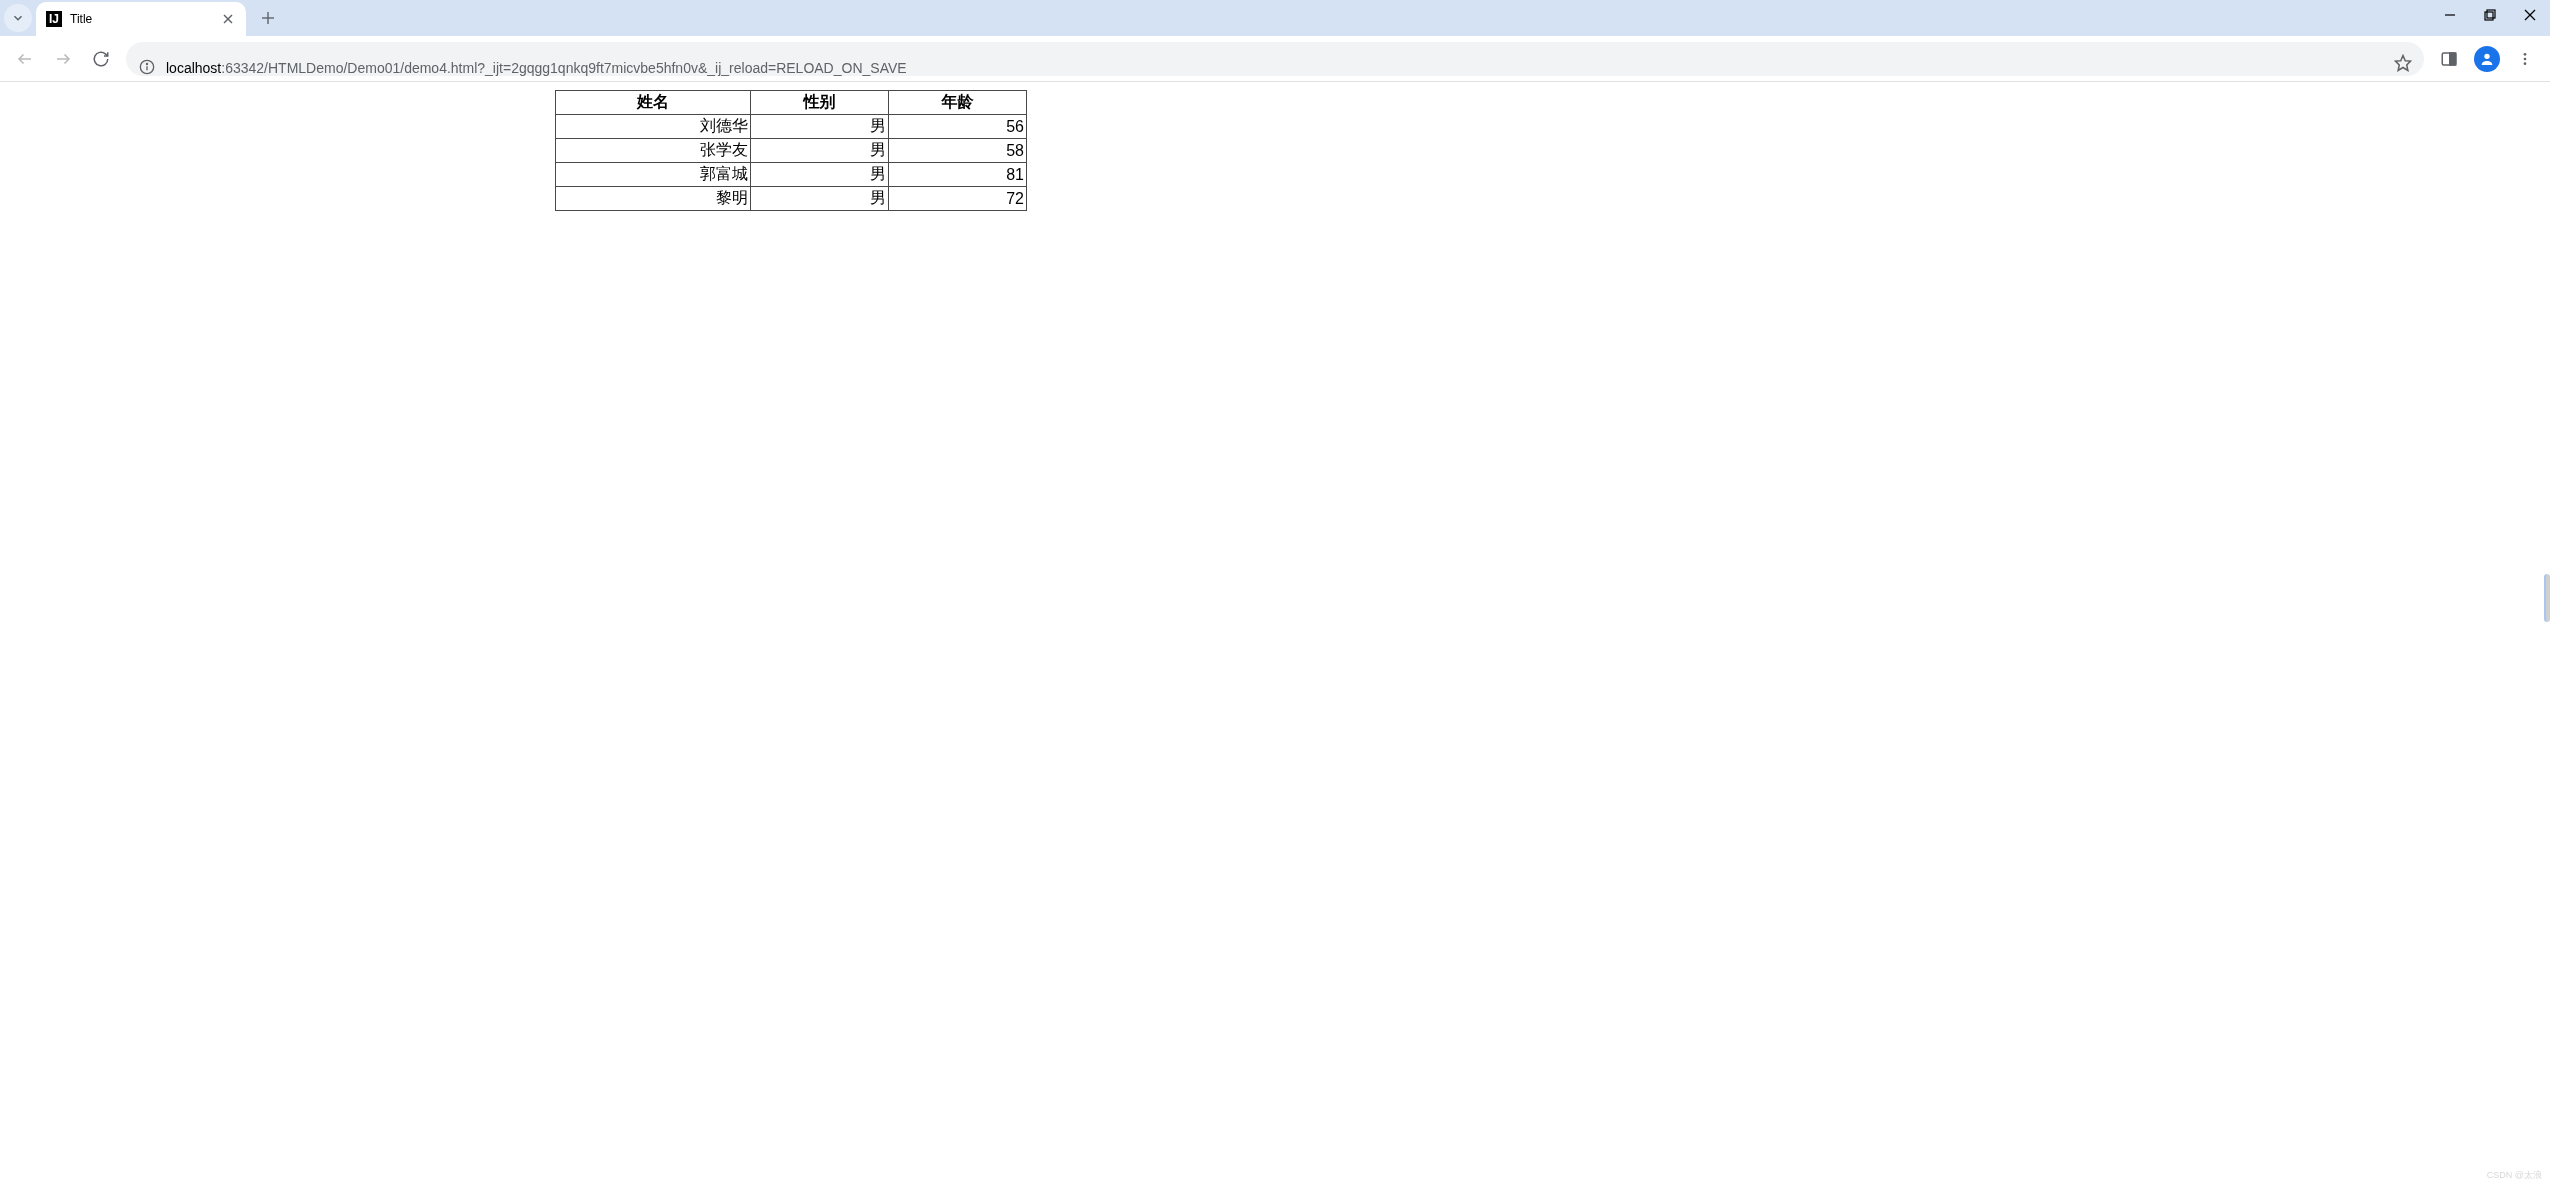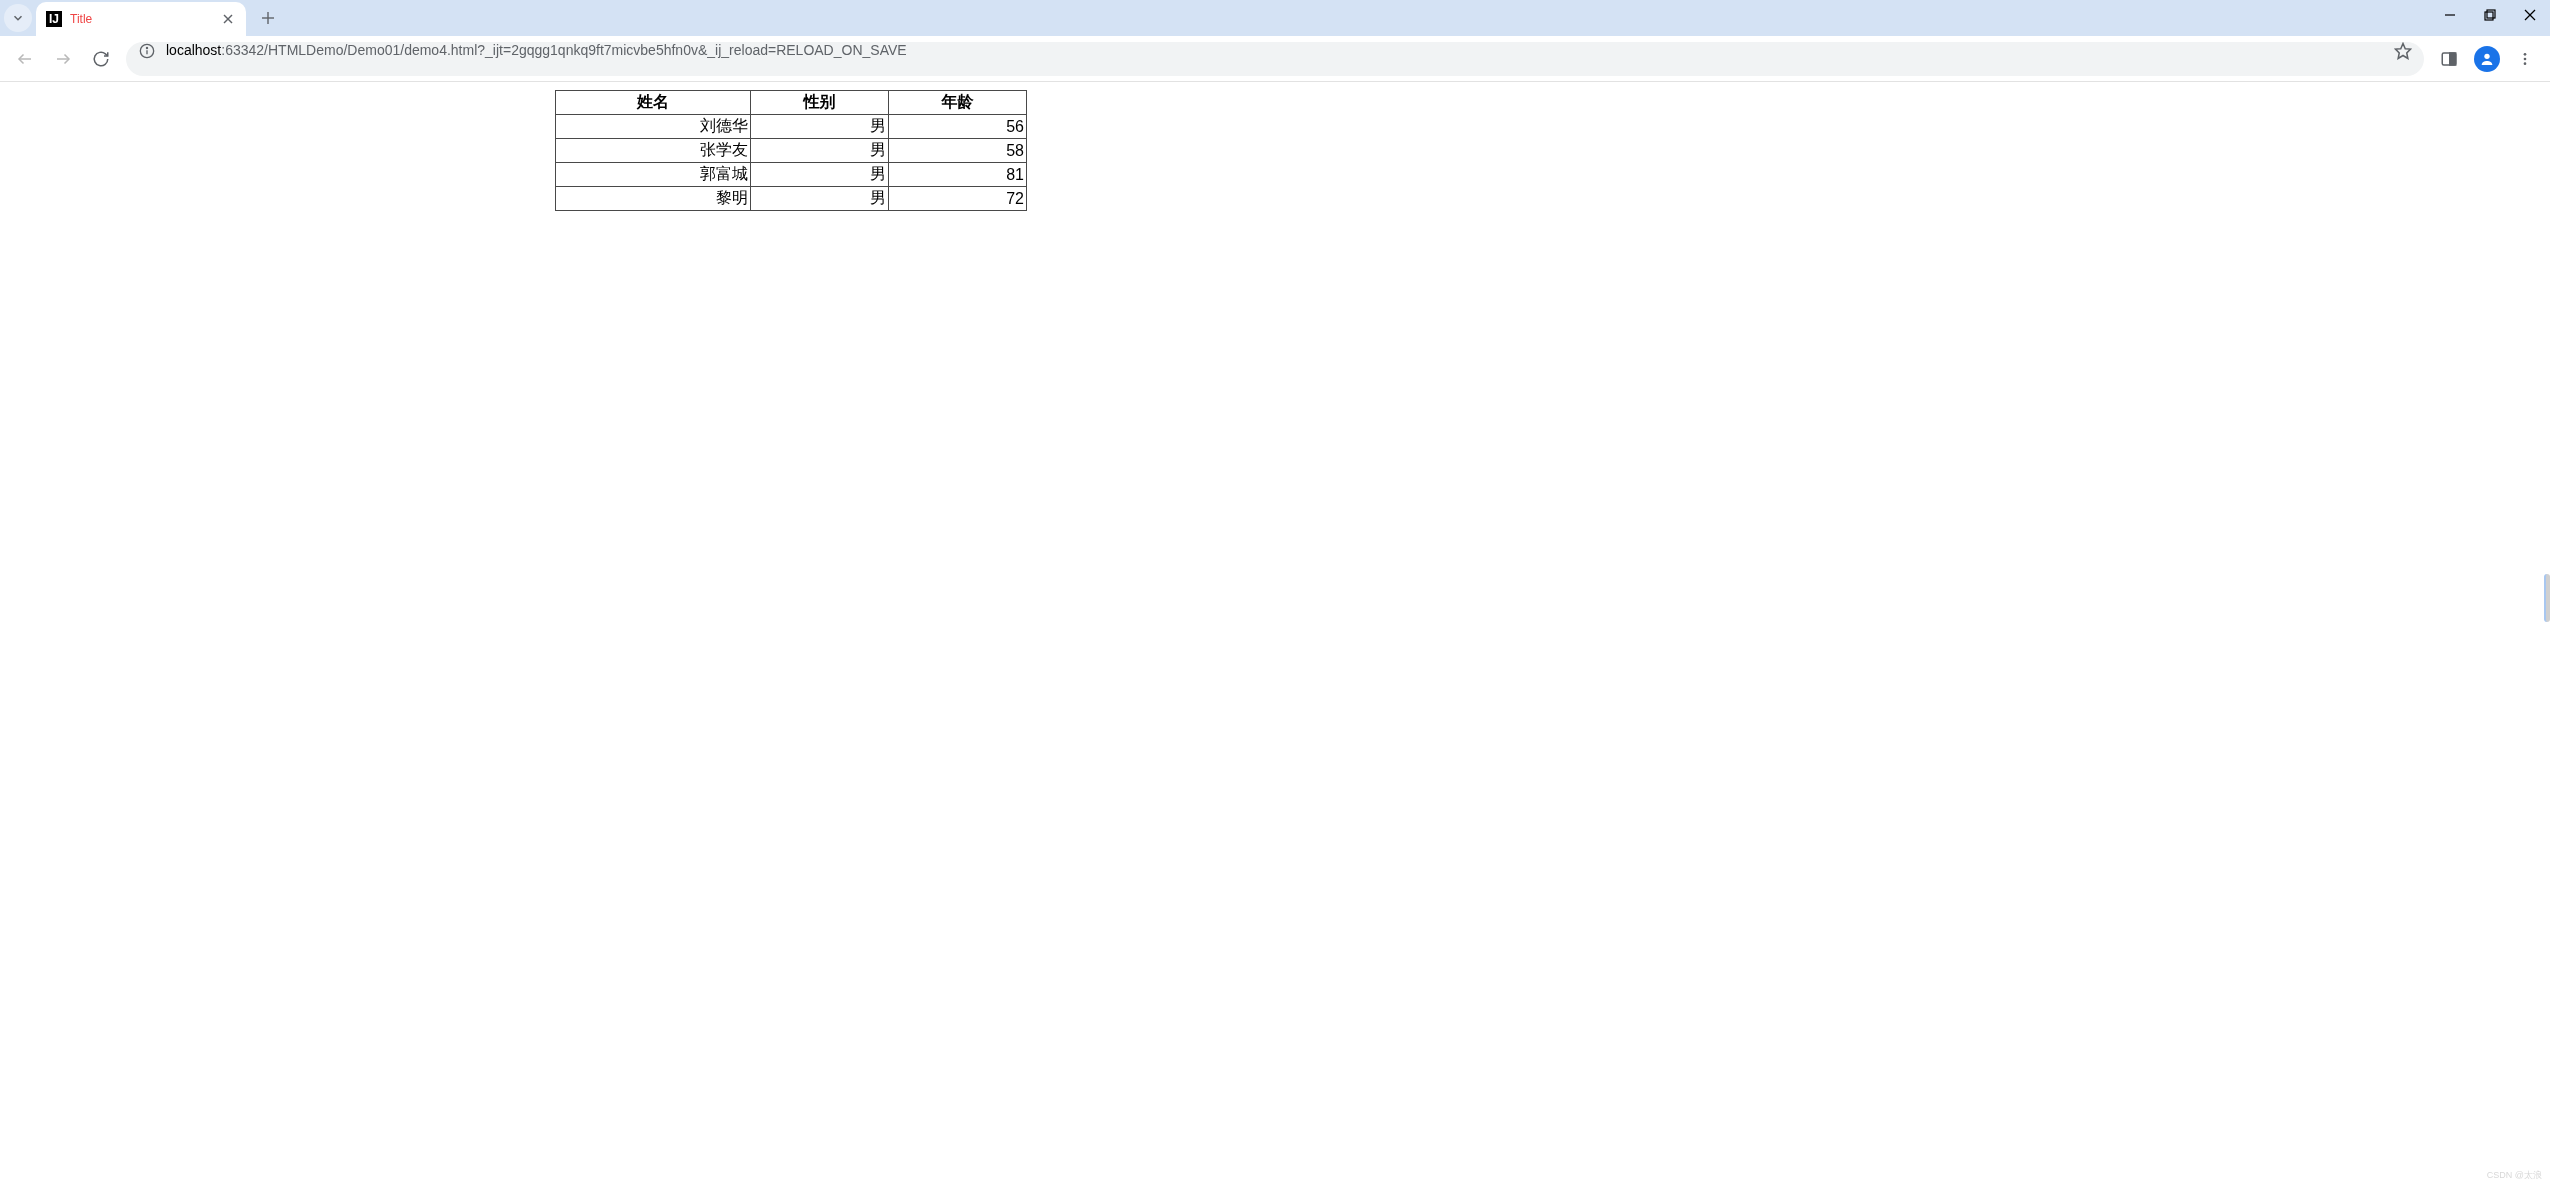--- a/index.html
+++ b/index.html
@@ -59,21 +59,21 @@
       display: flex;
       align-items: center;
       justify-content: center;
       color: #fff;
       font-size: 12px;
       font-weight: bold;
     }
 
     .tab-title {
       font-size: 12px;
-      color: #ef4444;
+      color: #000000;
       flex: 1;
     }
 
     .tab-close {
       width: 16px;
       height: 16px;
       display: flex;
       align-items: center;
       justify-content: center;
       cursor: pointer;
@@ -135,21 +135,21 @@
       color: #b8b8b8;
       cursor: default;
     }
 
     .address-bar {
       flex: 1;
       height: 34px;
       background: #f1f3f4;
       border-radius: 17px;
       display: flex;
-      align-items: flex-start;
+      align-items: flex-end;
       padding: 0 12px;
       gap: 10px;
       margin: 0 4px;
     }
 
     .site-info {
       width: 18px;
       height: 18px;
       display: flex;
       align-items: center;

